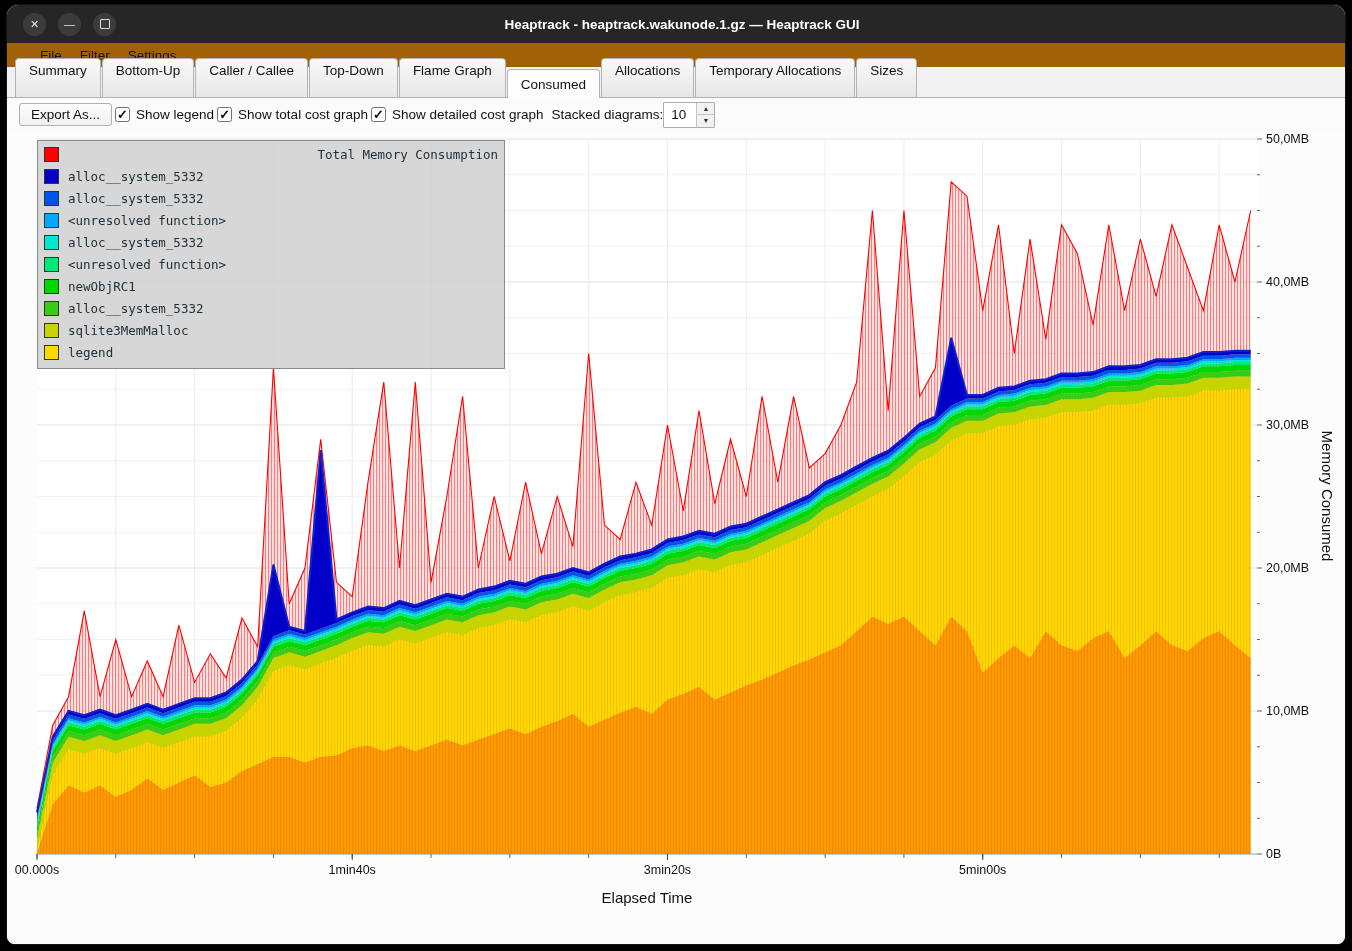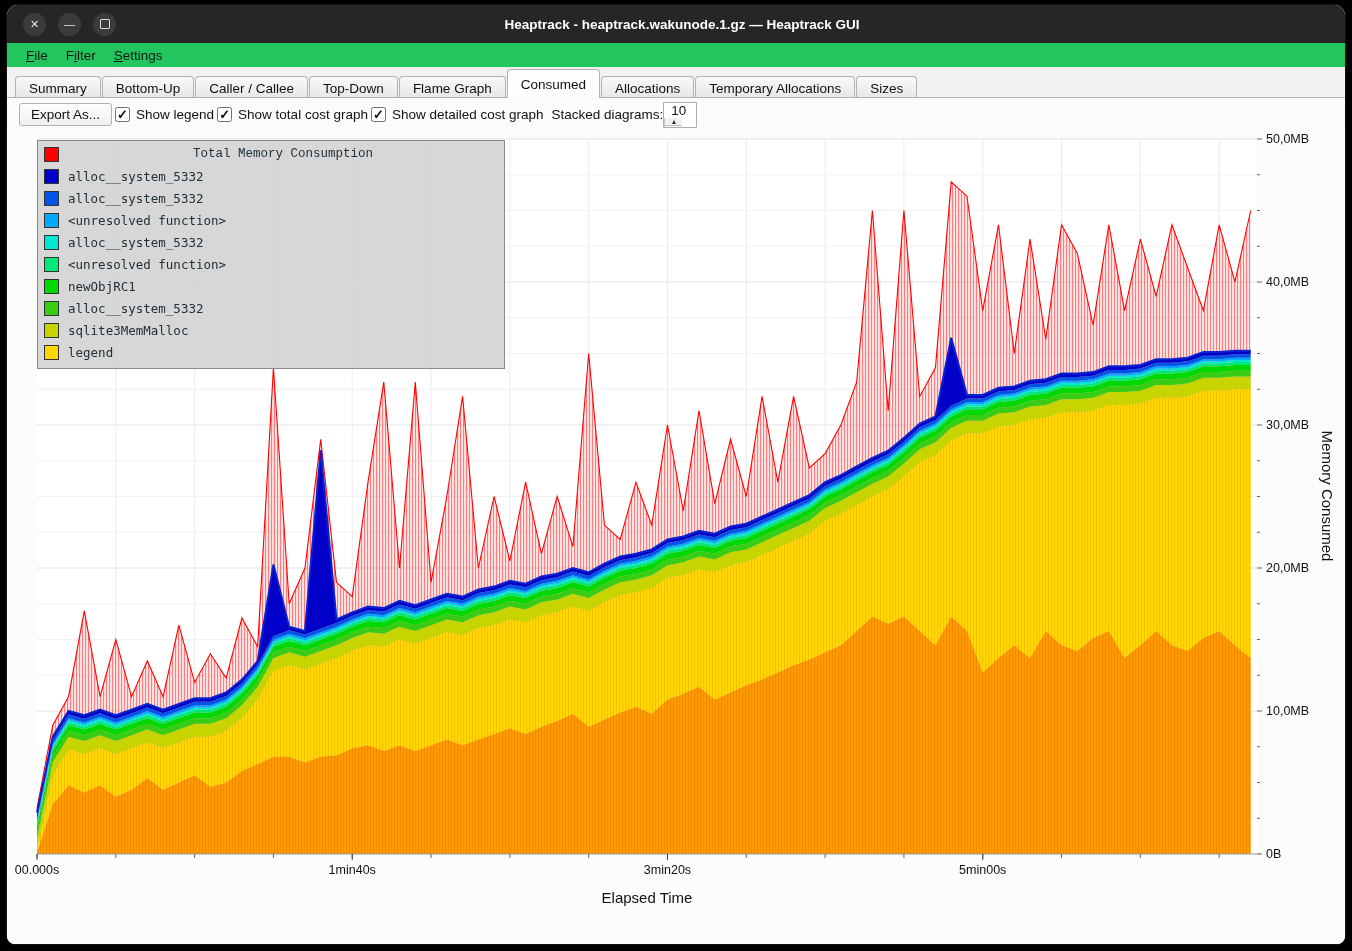--- a/index.html
+++ b/index.html
@@ -7,57 +7,57 @@
   .window{position:absolute;left:7px;top:5px;right:7px;bottom:7px;background:#fbfbfb;
     border-radius:11px 11px 8px 8px;overflow:hidden;box-shadow:0 0 0 1px #141414;}
   
   .titlebar{height:38px;background:#262626;display:flex;align-items:center;position:relative;}
   .winbtns{display:flex;gap:12px;padding-left:16px;z-index:2;}
   .wbtn{width:23px;height:23px;border-radius:50%;background:#3b3b3b;color:#e8e8e8;display:flex;
     align-items:center;justify-content:center;font-size:11px;line-height:1;cursor:default;}
   .maxsq{width:8px;height:8px;border:1.5px solid #ddd;border-radius:1px;display:block;}
   .title{position:absolute;left:12px;right:0;text-align:center;color:#fff;font-weight:bold;font-size:13.5px;}
   
-  .menubar{height:25px;background:#22c55e;display:flex;align-items:center;padding-left:10px;
+  .menubar{height:25px;background:#a16207;display:flex;align-items:center;padding-left:24px;
     font-size:13.5px;color:#161616;border-bottom:1px solid #efefef;box-sizing:border-box;}
   .menu-item{padding:2px 9px;}
   .menu-item u{text-decoration:underline;}
   
   .tabbar{background:#f2f2f2;display:flex;align-items:flex-end;padding:3px 0 0 8px;
     border-bottom:1px solid #b3b3b3;height:30px;box-sizing:border-box;}
   .tab{font-size:13.5px;color:#111;padding:4px 13px 4px;border:1px solid #b3b3b3;border-bottom:none;
-    border-radius:4px 4px 0 0;background:linear-gradient(#f9f9f9,#e7e7e7);margin-right:1px;height:21px;
+    border-radius:4px 4px 0 0;background:linear-gradient(#f9f9f9,#e7e7e7);margin-right:1px;height:39px;
     box-sizing:border-box;white-space:nowrap;}
   .tab.active{background:#fdfdfd;height:29px;margin-bottom:-1px;padding-top:7px;position:relative;z-index:2;}
   
   .toolbar{height:33px;display:flex;align-items:center;padding:0 12px;background:#fbfbfb;
     font-size:13.5px;color:#111;}
   .btn-export{font-size:13.5px;padding:3px 11px;border:1px solid #b0b0b0;border-radius:3px;
     background:linear-gradient(#fdfdfd,#f0f0f0);color:#111;font-family:"Liberation Sans",sans-serif;}
   .check-wrap{display:inline-flex;align-items:center;gap:6px;margin-left:3px;}
   .cb{width:15px;height:15px;border:1px solid #6f6f6f;border-radius:2.5px;background:#fff;
     display:inline-flex;align-items:center;justify-content:center;font-size:13px;font-weight:bold;
     color:#111;line-height:1;box-sizing:border-box;}
   .spin-label{margin-left:8px;}
   .spinbox{display:inline-flex;border:1px solid #adadad;border-radius:1px;background:#fff;height:24px;
-    align-items:stretch;overflow:hidden;flex-direction:column;}
+    align-items:stretch;overflow:hidden;}
   .spin-value{width:25px;display:flex;align-items:center;padding-left:7px;font-size:13.5px;}
   .spin-btns{display:flex;flex-direction:column;width:17px;border-left:1px solid #c5c5c5;}
   .spin-up,.spin-down{flex:1;display:flex;align-items:center;justify-content:center;background:#f1f1f1;
     font-size:7px;color:#333;line-height:1;}
   .spin-up{border-bottom:1px solid #c5c5c5;}
   
   .chart-region{position:relative;height:calc(100% - 126px);background:#fcfcfc;}
   #plot{position:absolute;left:30px;top:8px;overflow:visible;}
   .legend{position:absolute;left:30px;top:9px;width:468px;background:rgba(206,206,206,0.82);
     border:1px solid #8a8a8a;padding:2px 6px 5px;box-sizing:border-box;
     font-family:"DejaVu Sans Mono",monospace;font-size:12.5px;color:#20303a;}
   .legend-row{display:flex;align-items:center;gap:9px;height:22px;}
   .legend-swatch{width:15px;height:15px;border:1px solid #333;flex:none;box-sizing:border-box;}
-  .legend-title-row .legend-label{flex:1;text-align:center;font-family:Liberation Mono, monospace;}
+  .legend-title-row .legend-label{flex:1;text-align:right;}
   .xlabel{position:absolute;left:30px;width:1220px;text-align:center;top:758px;font-size:15px;color:#111;}
   .ylabel{position:absolute;left:1312px;top:365px;transform:translateY(-50%);
     writing-mode:vertical-rl;font-size:15px;color:#111;}
 </style>
 </head>
 <body>
 
 <div class="window">
   <div class="titlebar">
     <div class="winbtns">

